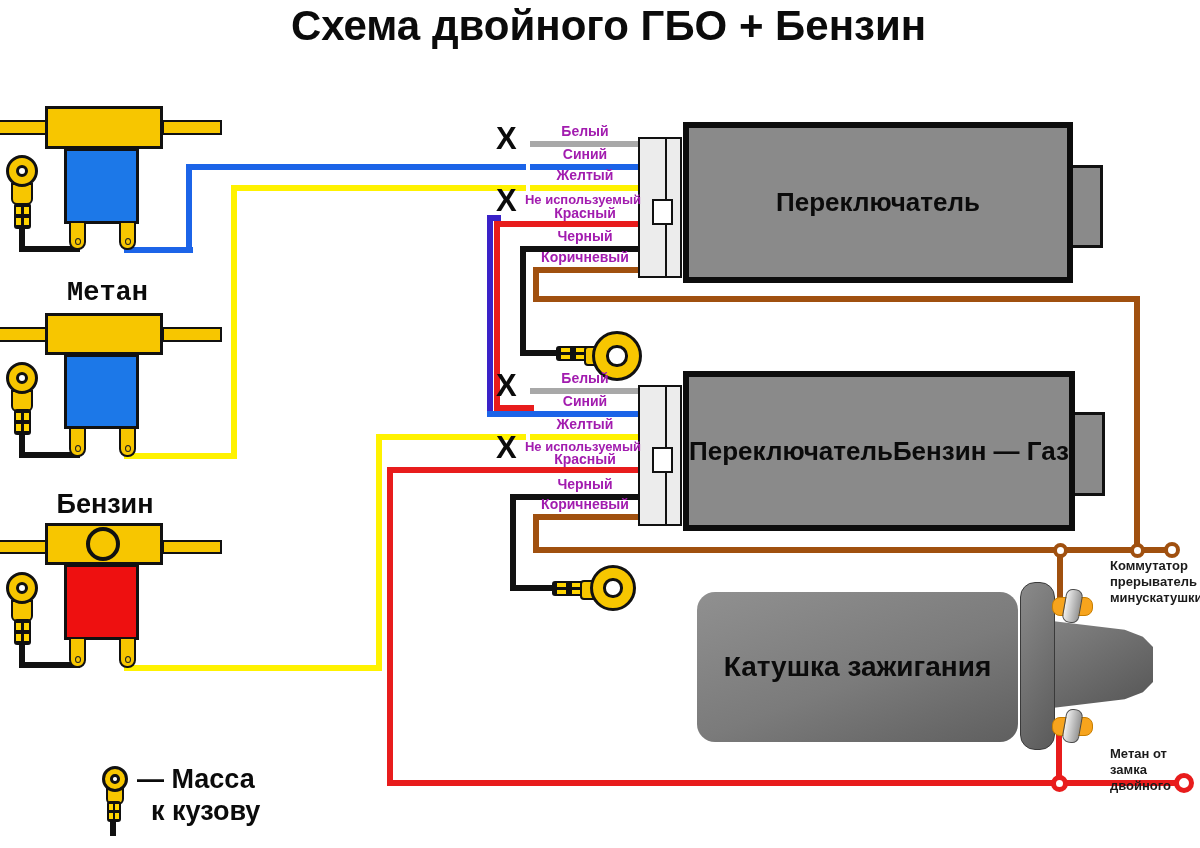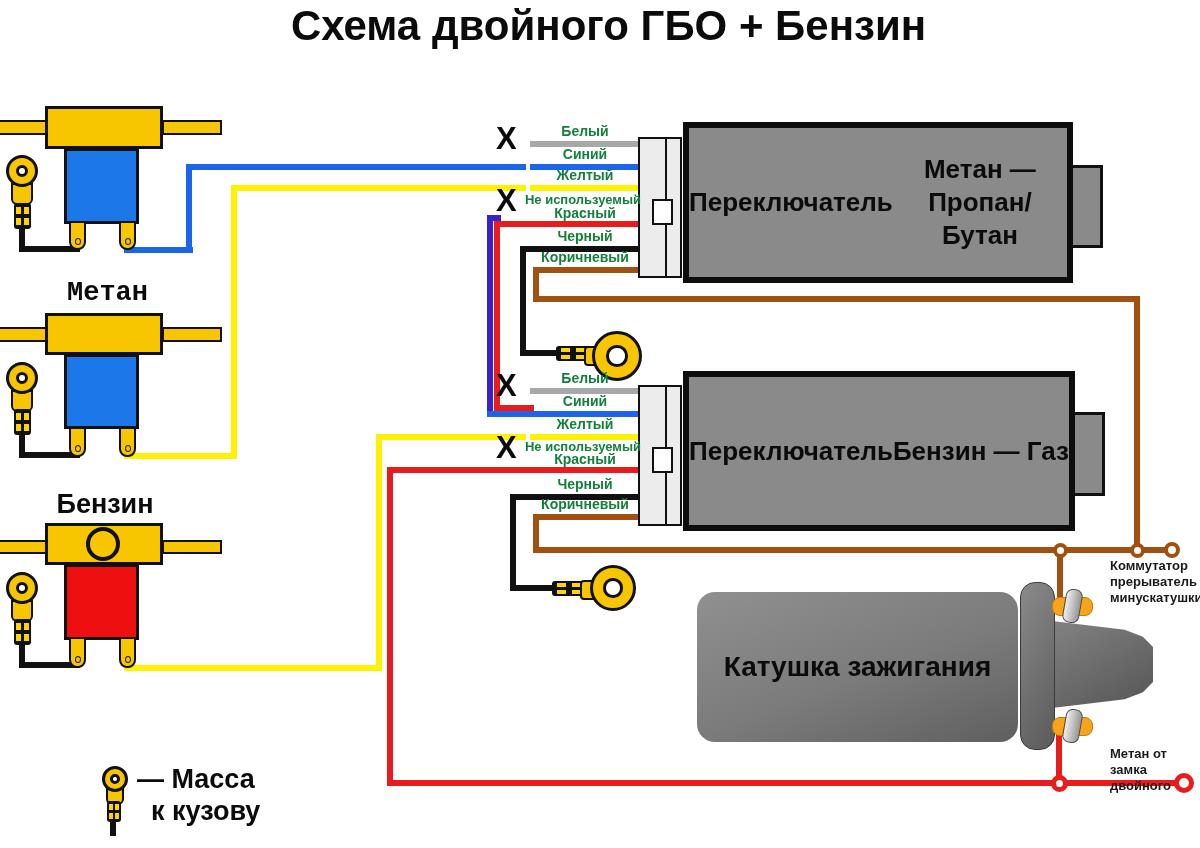--- a/index.html
+++ b/index.html
@@ -45,21 +45,21 @@
   .bolt{position:absolute;background:linear-gradient(90deg,#EFEFEF,#969696);border:1px solid #4a4a4a;border-radius:7px;transform:rotate(10deg);}
   
   .dot{position:absolute;background:#fff;border-radius:50%;}
   .dot-brown{border:4px solid #A0500F;width:7px;height:7px;}
   .dot-brown-end{border:4px solid #A0500F;width:8px;height:8px;}
   .dot-red{border:5px solid #E81C1C;width:7px;height:7px;}
   .dot-red-end{border:5px solid #E81C1C;width:10px;height:10px;}
   
   .title{position:absolute;left:17px;right:0;top:2px;text-align:center;font-weight:bold;font-size:42px;color:#0b0b0b;}
   .valve-label{position:absolute;text-align:center;font-weight:bold;font-size:27px;color:#0b0b0b;}
-  .lbl{position:absolute;left:529px;width:112px;text-align:center;font-weight:bold;font-size:14px;line-height:15px;color:#15803d;}
+  .lbl{position:absolute;left:529px;width:112px;text-align:center;font-weight:bold;font-size:14px;line-height:15px;color:#a21caf;}
   .lbl.small{left:522px;width:122px;font-size:13px;}
   .xmark{position:absolute;left:496px;font-weight:bold;font-size:31px;line-height:30px;color:#0b0b0b;}
   .note{position:absolute;font-weight:bold;font-size:13px;line-height:16px;color:#1a1a1a;}
   .legend-text{position:absolute;font-weight:bold;font-size:27px;line-height:32px;color:#0b0b0b;}
 </style>
 </head>
 <body>
 
 <div id="canvas">
 
@@ -160,21 +160,20 @@
   <div class="ring" style="left:590px;top:565px;width:40px;height:40px;"></div>
 
   <div class="conn" style="left:638px;top:137px;width:40px;height:137px;">
     <div class="divider"></div>
     <div class="latch" style="top:60px;"></div>
   </div>
 
   <div class="tab" style="left:1068px;top:165px;width:29px;height:77px;"></div>
   <div class="switchbox" style="left:683px;top:122px;width:378px;height:149px;">
     <div>Переключатель</div>
-    <div>Метан — Пропан/Бутан</div>
   </div>
 
   <div class="conn" style="left:638px;top:385px;width:40px;height:137px;">
     <div class="divider"></div>
     <div class="latch" style="top:60px;"></div>
   </div>
 
   <div class="tab" style="left:1070px;top:412px;width:29px;height:78px;"></div>
   <div class="switchbox" style="left:683px;top:371px;width:380px;height:148px;">
     <div>Переключатель</div>

